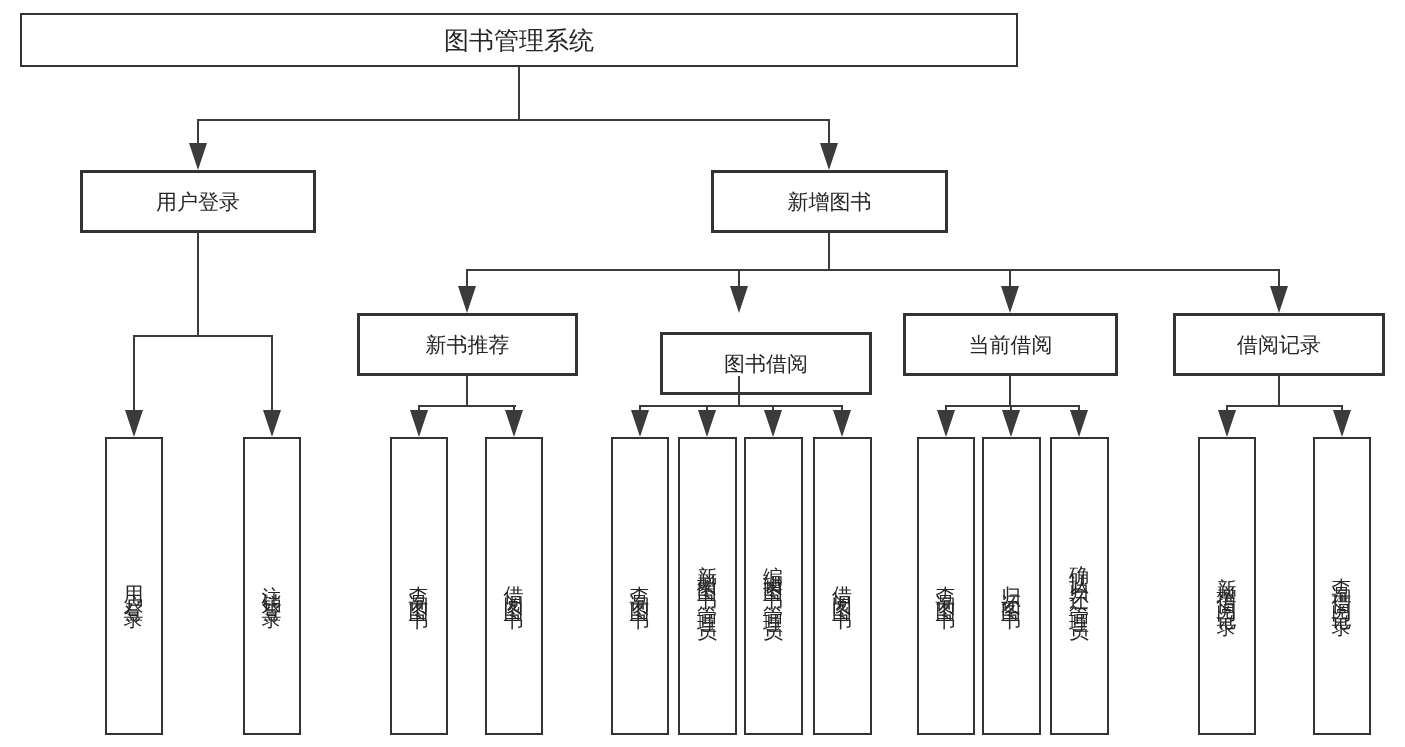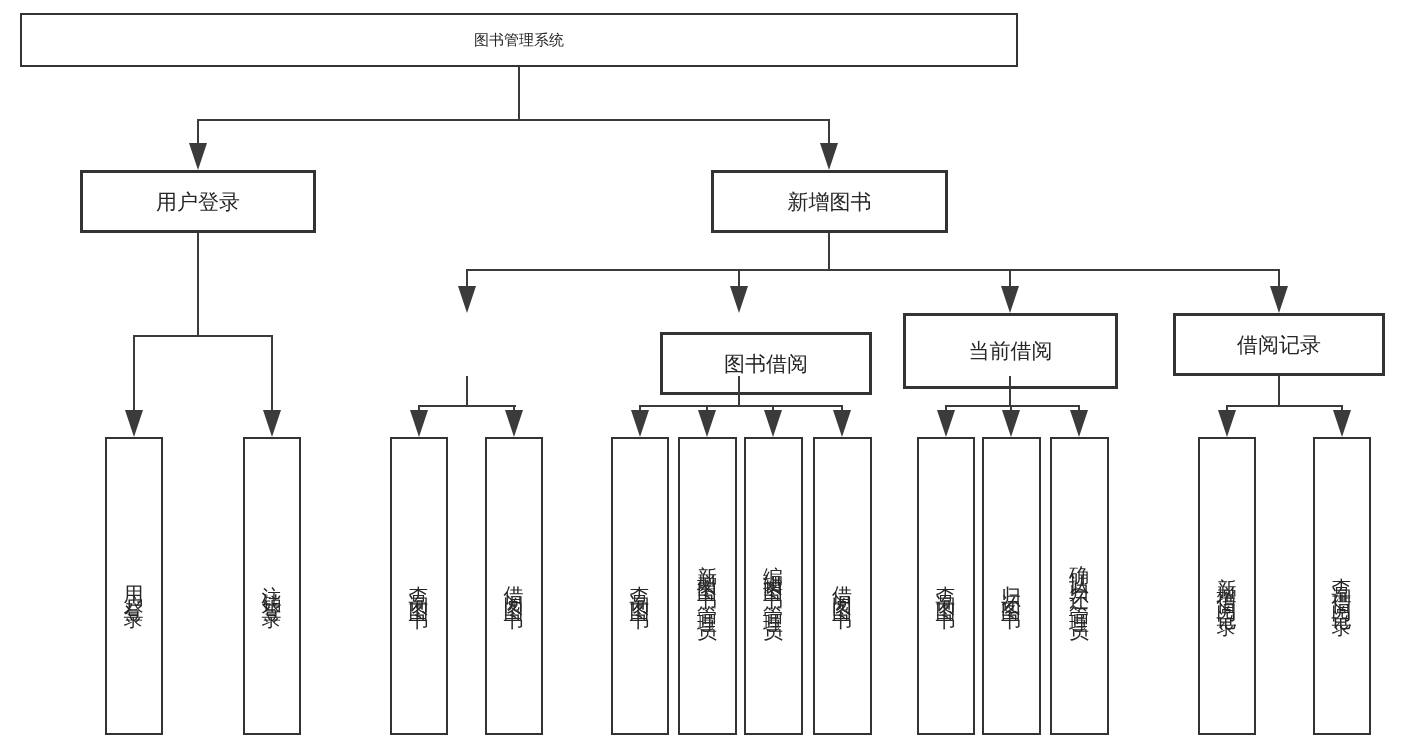--- a/index.html
+++ b/index.html
@@ -18,21 +18,21 @@
   .box {
     position: absolute;
     background: #ffffff;
     border: 2px solid #333333;
     display: flex;
     align-items: center;
     justify-content: center;
     color: #262626;
     box-sizing: border-box;
   }
-  .box.root   { border-width: 2px; font-size: 15px; }
+  .box.root   { border-width: 2px; font-size: 25px; }
   .box.branch { border-width: 3px; font-size: 21px; }
   .box.leaf   { border-width: 2px; font-size: 20px; }
   .vtext {
     writing-mode: vertical-rl;
     text-orientation: mixed;
     letter-spacing: 8px;
     line-height: 1;
     white-space: nowrap;
     color: #262626;
   }
@@ -100,24 +100,27 @@
   <div class="hline" style="left:466px; top:269px; width:814px;"></div>
   <div class="vline" style="left:466px;  top:269px; height:20px;"></div>
   <div class="arrow" style="left:458px;  top:286px;"></div>
   <div class="vline" style="left:738px;  top:269px; height:20px;"></div>
   <div class="arrow" style="left:730px;  top:286px;"></div>
   <div class="vline" style="left:1009px; top:269px; height:20px;"></div>
   <div class="arrow" style="left:1001px; top:286px;"></div>
   <div class="vline" style="left:1278px; top:269px; height:20px;"></div>
   <div class="arrow" style="left:1270px; top:286px;"></div>
 
+  <div class="box branch" style="left:357px; top:313px; width:221px; height:63px;">
+    <span>新书推荐</span>
+  </div>
   <div class="box branch" style="left:660px; top:313px; width:212px; height:63px;margin-top:19px;">
     <span>图书借阅</span>
   </div>
-  <div class="box branch" style="left:903px; top:313px; width:215px; height:76px;font-family:Liberation Serif, serif;">
+  <div class="box branch" style="left:903px; top:313px; width:215px; height:63px;font-family:Liberation Serif, serif;">
     <span>当前借阅</span>
   </div>
   <div class="box branch" style="left:1173px; top:313px; width:212px; height:63px;">
     <span>借阅记录</span>
   </div>
 
   <div class="vline" style="left:466px; top:376px; height:31px;"></div>
   <div class="hline" style="left:418px; top:405px; width:98px;"></div>
   <div class="vline" style="left:418px; top:405px; height:8px;"></div>
   <div class="arrow" style="left:410px; top:410px;"></div>

